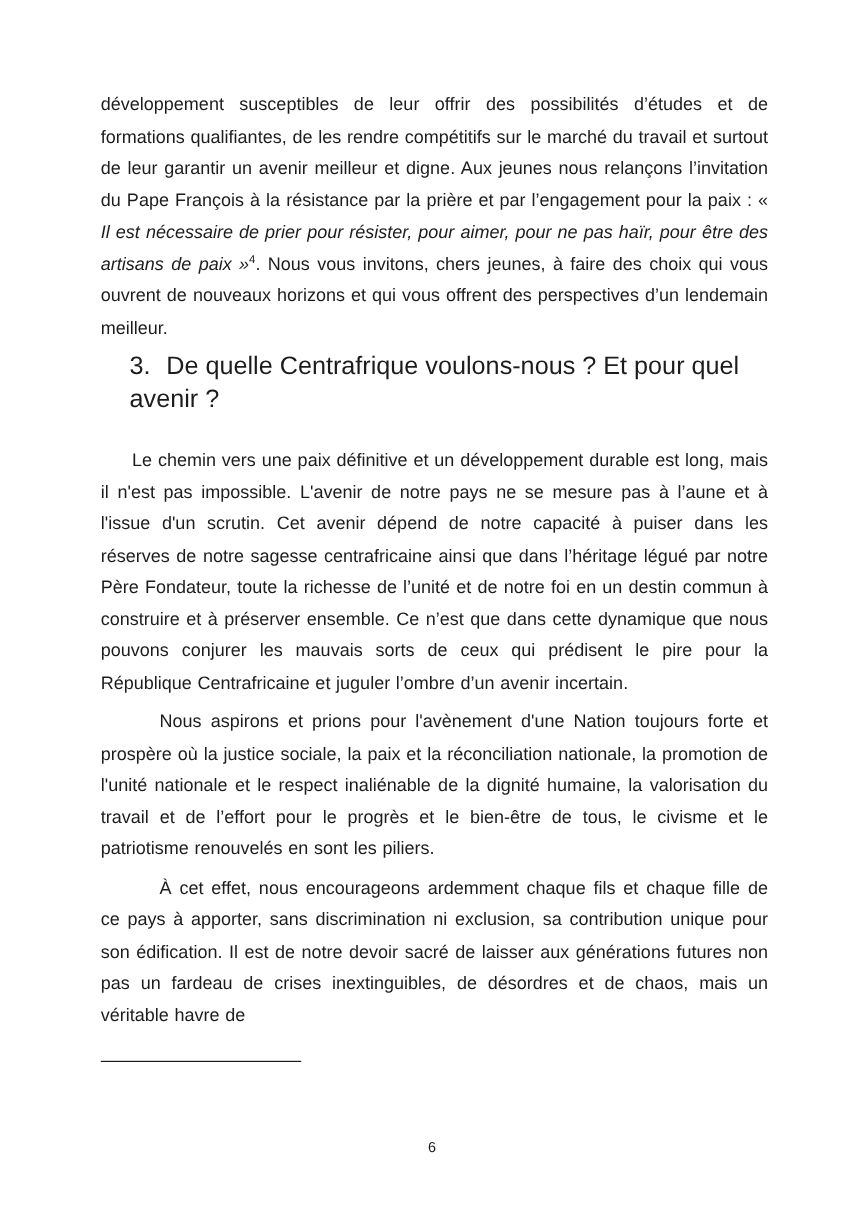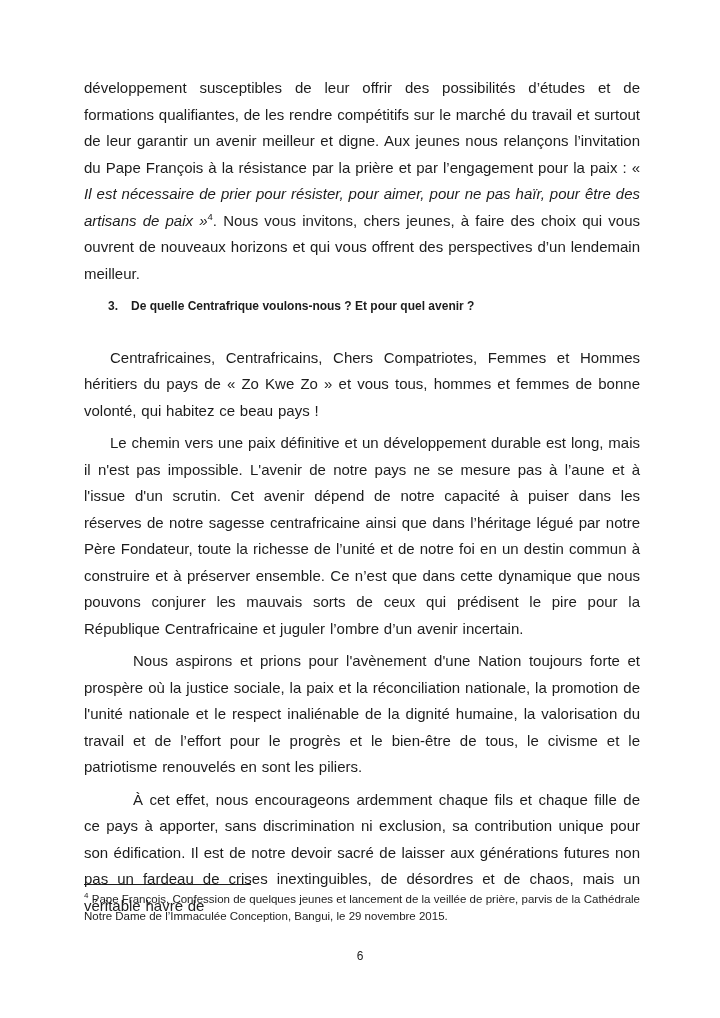--- a/index.html
+++ b/index.html
@@ -20,22 +20,22 @@
     font-size: 15px;
     line-height: 26.5px;
     text-align: justify;
     text-align-last: left;
     word-spacing: 0.6px;
     margin-bottom: 6px;
   }
   .indent-sm { text-indent: 26px; }
   .indent-lg { text-indent: 49px; }
   .heading {
-    font-size: 12px;
-    font-weight: bold;
+    font-size: 21px;
+    font-weight: normal;
     line-height: 26.5px;
     margin: 4px 0 25px 0;
     padding-left: 24px;
   }
   .heading-num { margin-right: 13px; }
   em { font-style: italic; }
   sup { font-size: 9.5px; vertical-align: super; line-height: 0; }
   .footnote-area {
     position: absolute;
     top: 884px; left: 84px;
@@ -61,25 +61,23 @@
     font-size: 12px;
   }
 </style>
 </head>
 <body>
 
 <div class="page">
   <div class="text-block">
       <p class="para"><span>développement susceptibles de leur offrir des possibilités d’études et de formations qualifiantes, de les rendre compétitifs sur le marché du travail et surtout de leur garantir un avenir meilleur et digne. Aux jeunes nous relançons l’invitation du Pape François à la résistance par la prière et par l’engagement pour la paix : « </span><em>Il est nécessaire de prier pour résister, pour aimer, pour ne pas haïr, pour être des artisans de paix »</em><sup>4</sup><span>. Nous vous invitons, chers jeunes, à faire des choix qui vous ouvrent de nouveaux horizons et qui vous offrent des perspectives d’un lendemain meilleur.</span></p>
       <h2 class="heading"><span class="heading-num">3.</span><span>De quelle Centrafrique voulons-nous ? Et pour quel avenir ?</span></h2>
-      <p class="para indent-sm"><span>Centrafricaines, Centrafricains, Chers Compatriotes, Femmes et Hommes héritiers du pays de « Zo Kwe Zo » et vous tous, hommes et femmes de bonne volonté, qui habitez ce beau pays !</span></p>
       <p class="para indent-sm"><span>Le chemin vers une paix définitive et un développement durable est long, mais il n'est pas impossible. L'avenir de notre pays ne se mesure pas à l’aune et à l'issue d'un scrutin. Cet avenir dépend de notre capacité à puiser dans les réserves de notre sagesse centrafricaine ainsi que dans l’héritage légué par notre Père Fondateur, toute la richesse de l’unité et de notre foi en un destin commun à construire et à préserver ensemble. Ce n’est que dans cette dynamique que nous pouvons conjurer les mauvais sorts de ceux qui prédisent le pire pour la République Centrafricaine et juguler l’ombre d’un avenir incertain.</span></p>
       <p class="para indent-lg"><span>Nous aspirons et prions pour l'avènement d'une Nation toujours forte et prospère où la justice sociale, la paix et la réconciliation nationale, la promotion de l'unité nationale et le respect inaliénable de la dignité humaine, la valorisation du travail et de l’effort pour le progrès et le bien-être de tous, le civisme et le patriotisme renouvelés en sont les piliers.</span></p>
       <p class="para indent-lg"><span>À cet effet, nous encourageons ardemment chaque fils et chaque fille de ce pays à apporter, sans discrimination ni exclusion, sa contribution unique pour son édification. Il est de notre devoir sacré de laisser aux générations futures non pas un fardeau de crises inextinguibles, de désordres et de chaos, mais un véritable havre de</span></p>
     </div>
 
   <div class="footnote-area">
     <div class="footnote-rule"></div>
-    <p class="footnote"><sup>4</sup> <span>Pape François, Confession de quelques jeunes et lancement de la veillée de prière, parvis de la Cathédrale Notre Dame de l’Immaculée Conception, Bangui, le 29 novembre 2015.</span></p>
   </div>
 
   <div class="page-number">6</div>
 </div>
 
 </body></html>

